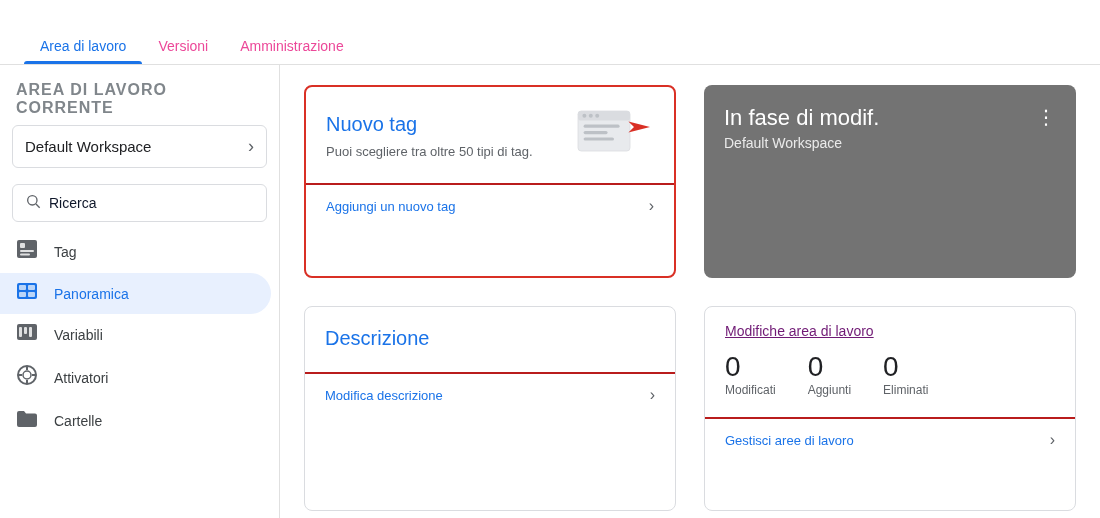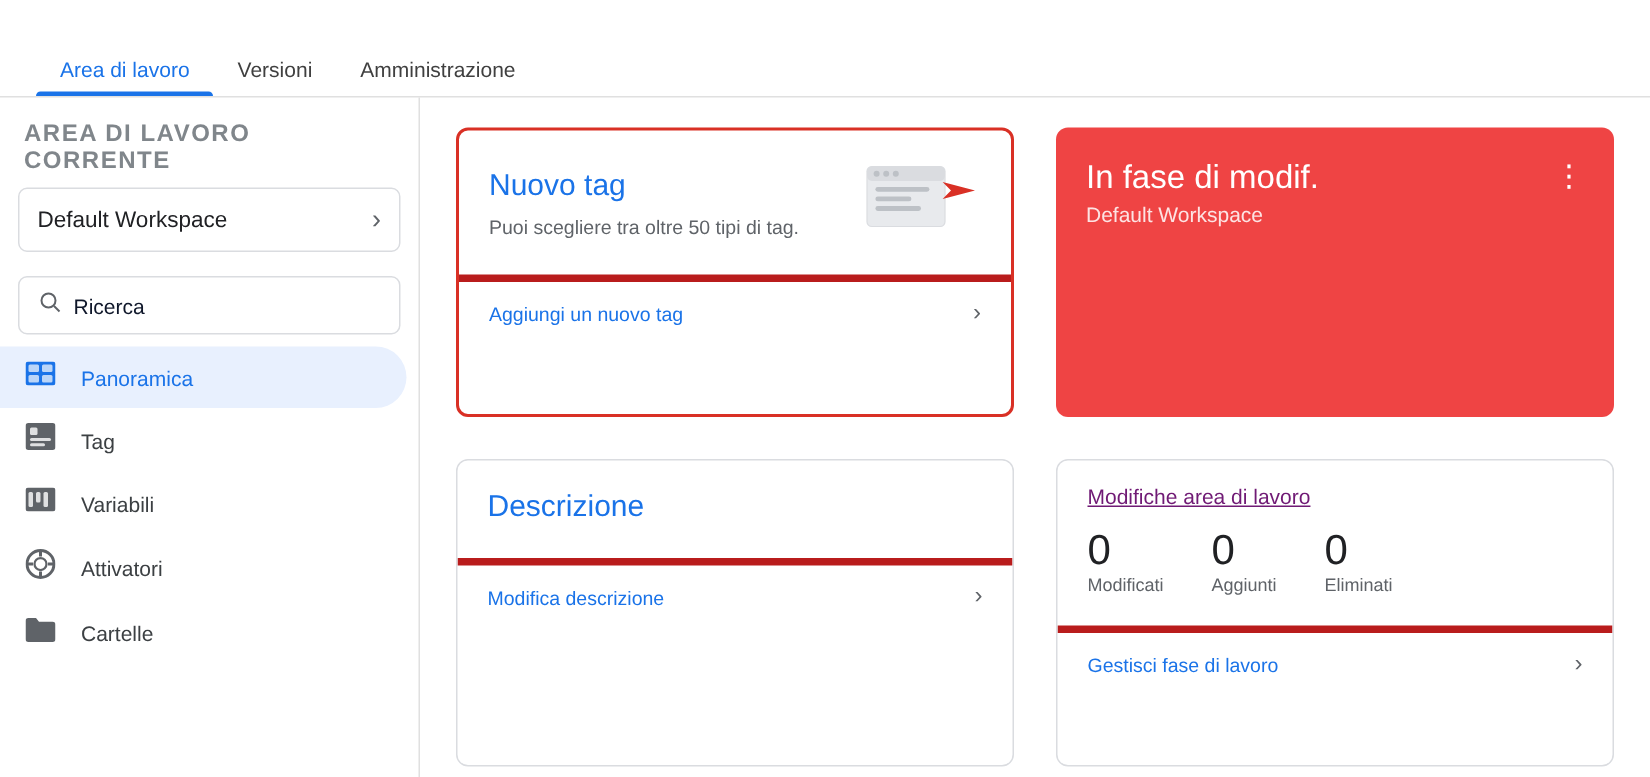--- a/index.html
+++ b/index.html
@@ -16,21 +16,21 @@
     .top-nav {
       display: flex;
       align-items: flex-end;
       border-bottom: 1px solid #e0e0e0;
       padding: 0 24px;
       height: 65px;
     }
     .top-nav-tab {
       padding: 14px 16px 10px;
       font-size: 14px;
-      color: #404040;
+      color: #ec4899;
       cursor: pointer;
       position: relative;
       white-space: nowrap;
     }
     .top-nav-tab.active {
       color: #1a73e8;
       font-weight: 500;
     }
     .top-nav-tab.active::after {
       content: '';
@@ -159,21 +159,21 @@
     .card-desc {
       font-size: 13px;
       color: #5f6368;
       line-height: 1.5;
     }
     .card-footer {
       display: flex;
       align-items: center;
       justify-content: space-between;
       padding: 12px 20px;
-      border-top: 5px solid #b91c1c;
+      border-top: 2px solid #b91c1c;
       cursor: pointer;
     }
     .card-footer-label {
       font-size: 13px;
       color: #1a73e8;
       font-weight: 500;
     }
     .card-footer-chevron {
       color: #5f6368;
       font-size: 16px;
@@ -186,21 +186,21 @@
       justify-content: space-between;
     }
     .tag-illustration {
       width: 80px;
       height: 60px;
       flex-shrink: 0;
     }
 
     
     .card.blue-card {
-      background: #ef4444;
+      background: #737373;
       border: none;
     }
     .blue-card .card-body {
       padding: 20px 20px 16px;
       display: flex;
       align-items: flex-start;
       justify-content: space-between;
     }
     .blue-card-title {
       font-size: 22px;
@@ -265,45 +265,45 @@
     </div>
 
     <div class="search-bar">
       <span class="search-icon-glyph">
         <svg width="16" height="16" viewBox="0 0 24 24" fill="none" stroke="#5f6368" stroke-width="2">
           <circle cx="11" cy="11" r="7"></circle>
           <line x1="16.5" y1="16.5" x2="22" y2="22"></line>
         </svg>
       </span>
       <span class="search-input-text">Ricerca</span>
+    </div>
+
+    <div class="nav-item">
+      <span class="nav-item-icon">
+        <svg width="20" height="18" viewBox="0 0 20 18" fill="none">
+          <rect x="0" y="0" width="20" height="18" rx="2" fill="#5f6368"></rect>
+          <rect x="3" y="3" width="5" height="5" rx="1" fill="white" opacity="0.8"></rect>
+          <rect x="3" y="10" width="14" height="2" rx="1" fill="white" opacity="0.8"></rect>
+          <rect x="3" y="13.5" width="10" height="2" rx="1" fill="white" opacity="0.8"></rect>
+        </svg>
+      </span>
+      <span class="nav-item-label">Tag</span>
     </div>
 
     <div class="nav-item active">
       <span class="nav-item-icon">
         <svg width="20" height="16" viewBox="0 0 20 16" fill="#1a73e8">
           <rect x="0" y="0" width="20" height="16" rx="2"></rect>
           <rect x="2" y="2" width="7" height="5" rx="1" fill="white" opacity="0.7"></rect>
           <rect x="11" y="2" width="7" height="5" rx="1" fill="white" opacity="0.7"></rect>
           <rect x="2" y="9" width="7" height="5" rx="1" fill="white" opacity="0.7"></rect>
           <rect x="11" y="9" width="7" height="5" rx="1" fill="white" opacity="0.7"></rect>
         </svg>
       </span>
       <span class="nav-item-label">Panoramica</span>
-    </div>
-
-    <div class="nav-item">
-      <span class="nav-item-icon">
-        <svg width="20" height="18" viewBox="0 0 20 18" fill="none">
-          <rect x="0" y="0" width="20" height="18" rx="2" fill="#5f6368"></rect>
-          <rect x="3" y="3" width="5" height="5" rx="1" fill="white" opacity="0.8"></rect>
-          <rect x="3" y="10" width="14" height="2" rx="1" fill="white" opacity="0.8"></rect>
-          <rect x="3" y="13.5" width="10" height="2" rx="1" fill="white" opacity="0.8"></rect>
-        </svg>
-      </span>
-      <span class="nav-item-label">Tag</span>
     </div>
 
     <div class="nav-item">
       <span class="nav-item-icon">
         <svg width="20" height="16" viewBox="0 0 20 16" fill="none">
           <rect x="0" y="0" width="20" height="16" rx="2" fill="#5f6368"></rect>
           <rect x="2" y="3" width="3" height="10" rx="1" fill="white" opacity="0.8"></rect>
           <rect x="7" y="3" width="3" height="7" rx="1" fill="white" opacity="0.8"></rect>
           <rect x="12" y="3" width="3" height="10" rx="1" fill="white" opacity="0.8"></rect>
         </svg>
@@ -399,19 +399,19 @@
             <div class="stat-number">0</div>
             <div class="stat-label">Aggiunti</div>
           </div>
           <div class="stat-item">
             <div class="stat-number">0</div>
             <div class="stat-label">Eliminati</div>
           </div>
         </div>
       </div>
       <div class="card-footer">
-        <span class="card-footer-label">Gestisci fase di lavoro</span>
+        <span class="card-footer-label">Gestisci aree di lavoro</span>
         <span class="card-footer-chevron">›</span>
       </div>
     </div>
 
   </main>
 </div>
 
 </body></html>

